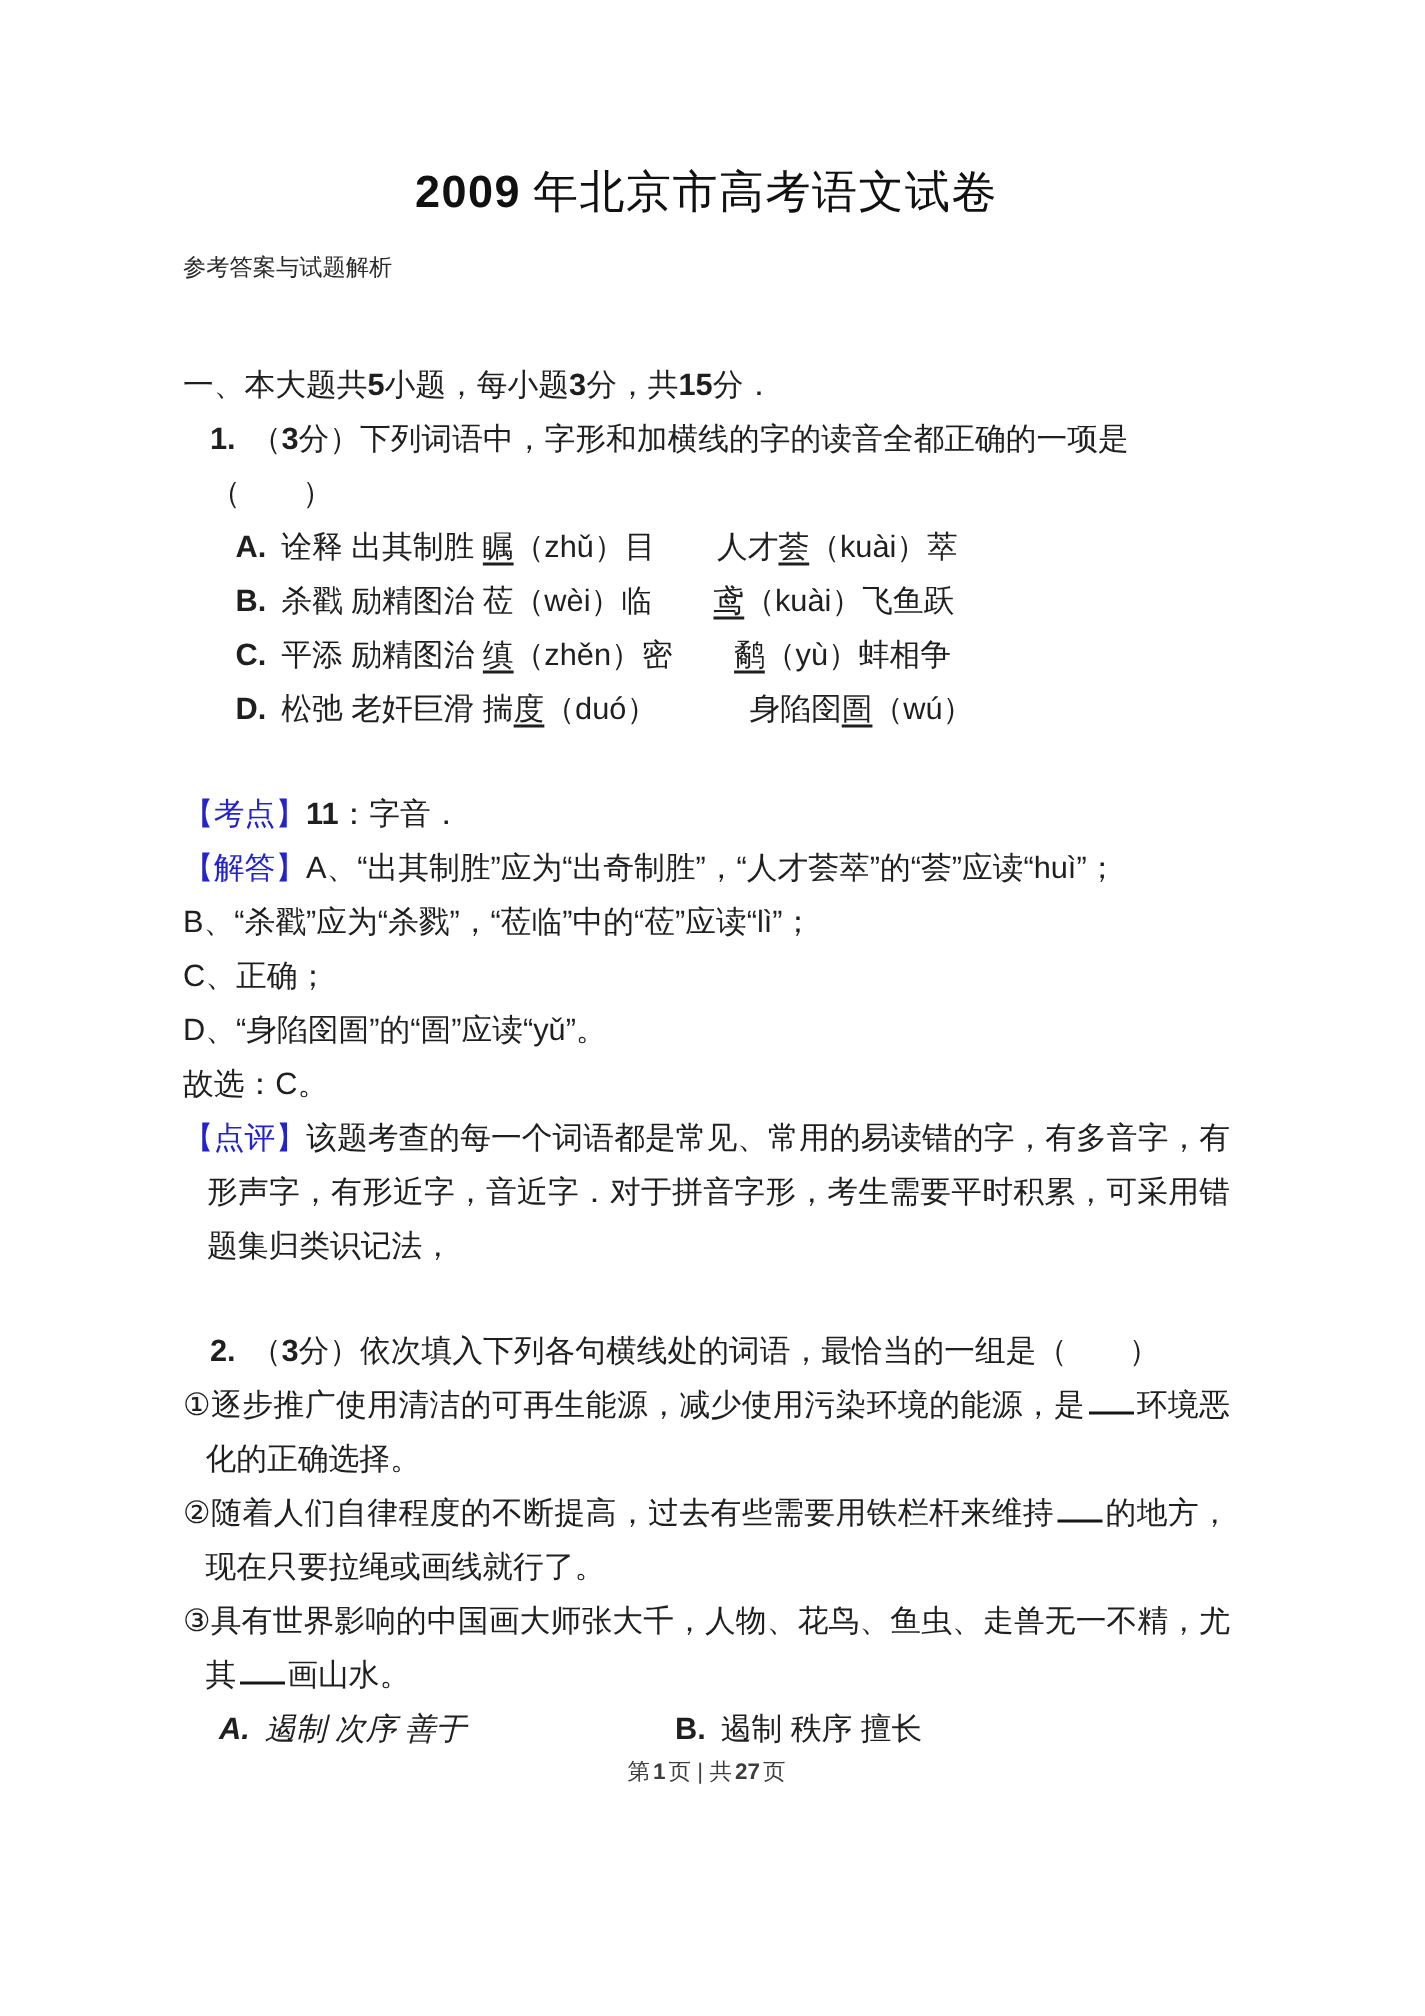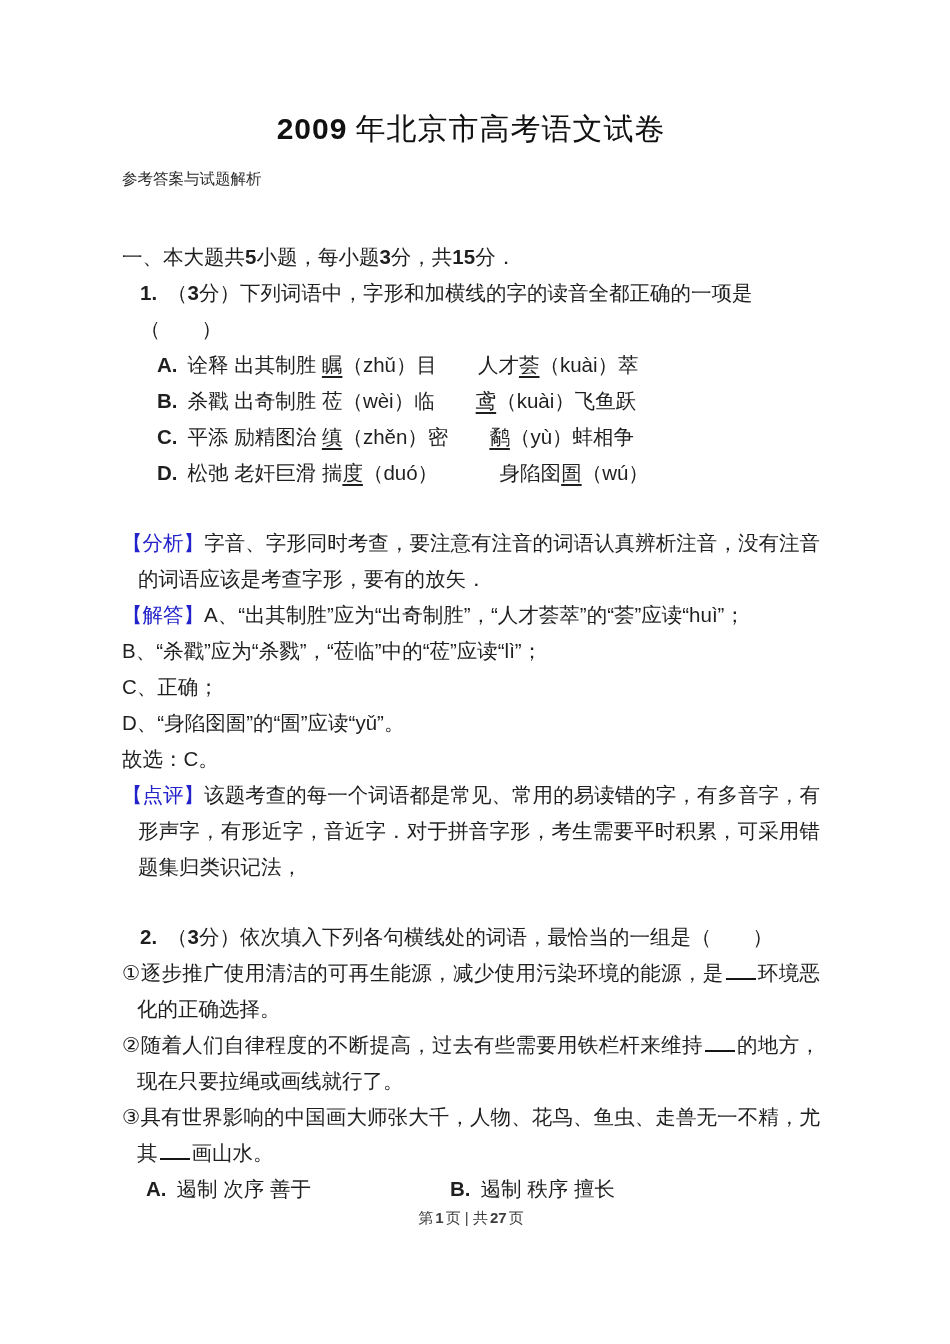--- a/index.html
+++ b/index.html
@@ -44,21 +44,21 @@
   .gap{height:34px;}
   .q2-item{padding-left:15px;text-indent:-15px;line-height:36px;text-align:justify;}
   .blank{
     display:inline-block;
     width:30px;height:2.5px;
     background:#161616;
     vertical-align:baseline;
     margin:0 2px;
   }
   .q2-opts{padding-left:24px;line-height:36px;}
-  .q2-opt-a{display:inline-block;width:304px;}
+  .q2-opt-a{display:inline-block;width:304px;font-style:italic;}
   .q2-opt-b{display:inline-block;}
   .footer{
     text-align:center;
     font-size:15px;
     line-height:22px;
     color:#3d3d3d;
   }
   .footer .num{margin:0 2px;}
 </style>
 </head>
@@ -78,35 +78,35 @@
     </div>
 
     <div class="q-stem">
       <span class="q-num">1.</span><span>（</span><span class="pts-num">3</span><span>分）</span><span>下列词语中，字形和加横线的字的读音全都正确的一项是（　　）</span>
     </div>
 
     <div class="opt-row">
       <span class="opt-label">A.</span><span>诠释 出其制胜 </span><span class="u">瞩</span><span>（zhǔ）目　　人才</span><span class="u">荟</span><span>（kuài）萃</span>
     </div>
     <div class="opt-row">
-      <span class="opt-label">B.</span><span>杀戳 出奇制胜 莅（wèi）临　　</span><span class="u">鸢</span><span>（kuài）飞鱼跃</span><span class="u"></span><span></span>
+      <span class="opt-label">B.</span><span>杀戳 励精图治 莅（wèi）临　　</span><span class="u">鸢</span><span>（kuài）飞鱼跃</span><span class="u"></span><span></span>
     </div>
     <div class="opt-row">
       <span class="opt-label">C.</span><span>平添 励精图治 </span><span class="u">缜</span><span>（zhěn）密　　</span><span class="u">鹬</span><span>（yù）蚌相争</span>
     </div>
     <div class="opt-row">
       <span class="opt-label">D.</span><span>松弛 老奸巨滑 揣</span><span class="u">度</span><span>（duó）　　　身陷囹</span><span class="u">圄</span><span>（wú）</span>
     </div>
 
     <div class="gap"></div>
 
+    <div class="ans-line">
+      <span class="blue">【考点】</span><span class="num">11</span><span>：字音．</span>
+    </div>
 
-    <div class="hang">
-      <span class="blue">【分析】</span><span>字音、字形同时考查，要注意有注音的词语认真辨析注音，没有注音的词语应该是考查字形，要有的放矢．</span>
-    </div>
 
     <div class="ans-line">
       <span class="blue">【解答】</span><span>A、“出其制胜”应为“出奇制胜”，“人才荟萃”的“荟”应读“huì”；</span>
     </div>
     <div class="ans-line">
       <span>B、“杀戳”应为“杀戮”，“莅临”中的“莅”应读“lì”；</span>
     </div>
     <div class="ans-line">
       <span>C、正确；</span>
     </div>

